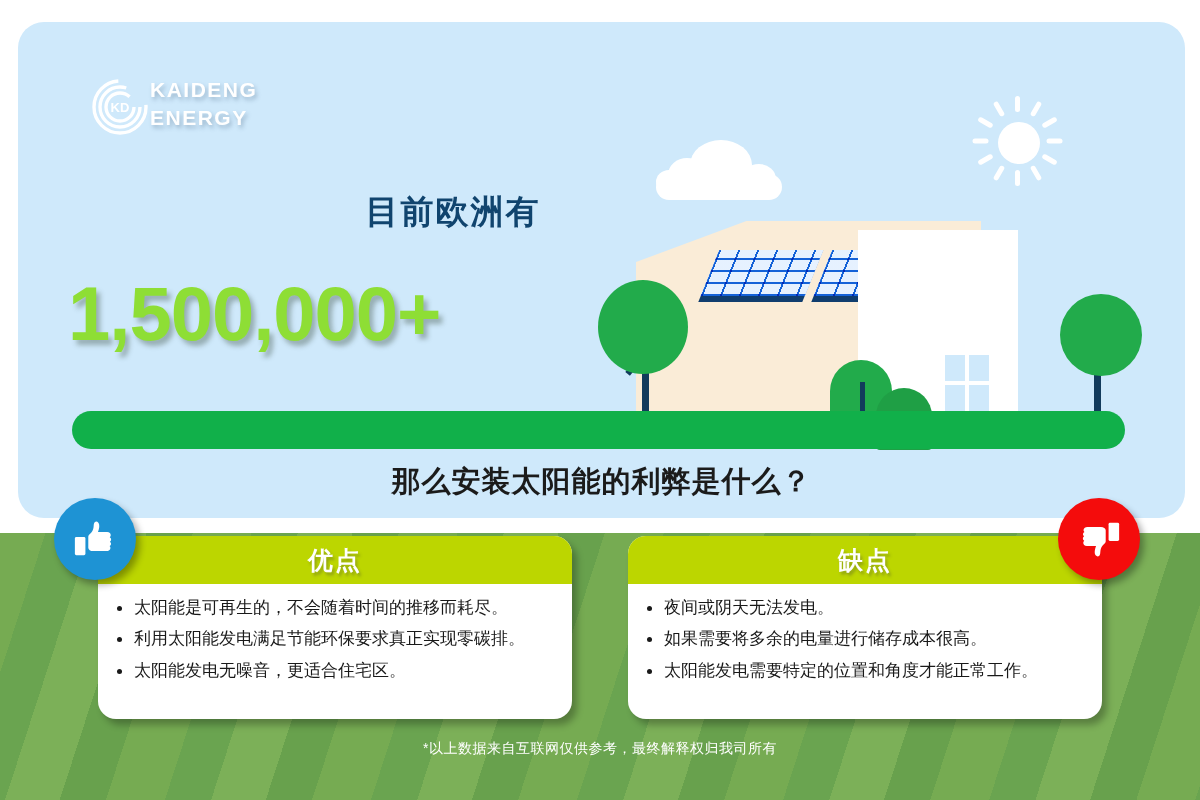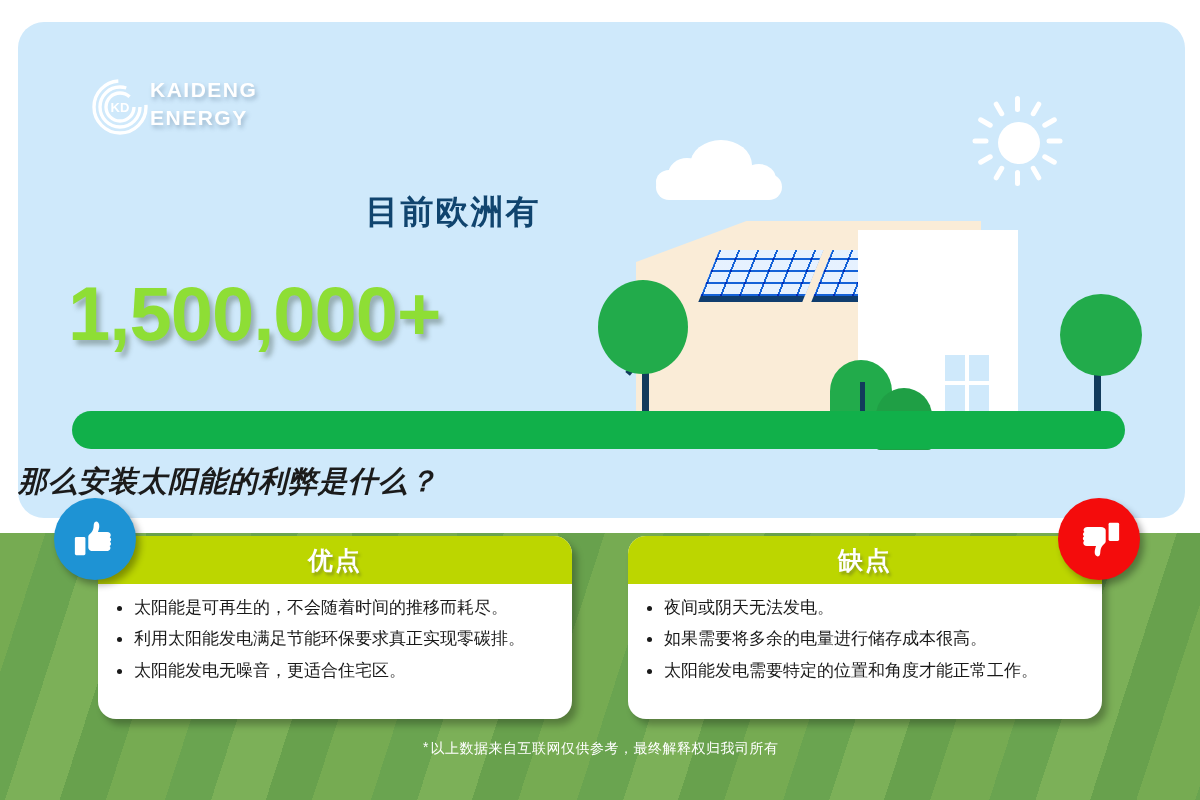--- a/index.html
+++ b/index.html
@@ -187,25 +187,25 @@
     text-align: center;
     font-size: 31px;
     font-weight: bold;
     color: #10446e;
     letter-spacing: 1px;
   }
   .question {
     position: absolute;
     left: 0px; top: 440px;
     width: 1167px;
+    text-align: center;
     font-size: 29px;
     font-weight: bold;
     color: #1b1b1b;
     letter-spacing: 1px;
-    font-style: italic;
   }
 
   
   .logo { position: absolute; left: 62px; top: 52px; width: 240px; height: 74px; }
   .logo-mark { position: absolute; left: 11px; top: 4px; width: 58px; height: 58px; }
   .logo-text {
     position: absolute; left: 70px; top: 2px;
     color: #ffffff; font-size: 21px; font-weight: bold;
     letter-spacing: 1.5px; line-height: 1.35;
     text-shadow: 2px 3px 4px rgba(60,90,120,0.35);
@@ -265,21 +265,21 @@
 
   
   .footer {
     position: absolute;
     left: 0; top: 740px;
     width: 1200px;
     text-align: center;
     color: #ffffff;
   }
   .footer .line1 {
-    font-family: Liberation Mono, monospace;
+    font-family: Liberation Sans, sans-serif;
     font-size: 14px;
     letter-spacing: 0.5px;
   }
   .footer .line2 {
     margin-top: 6px;
     font-size: 17px;
     letter-spacing: 0.3px;
   }
 </style>
 </head>

